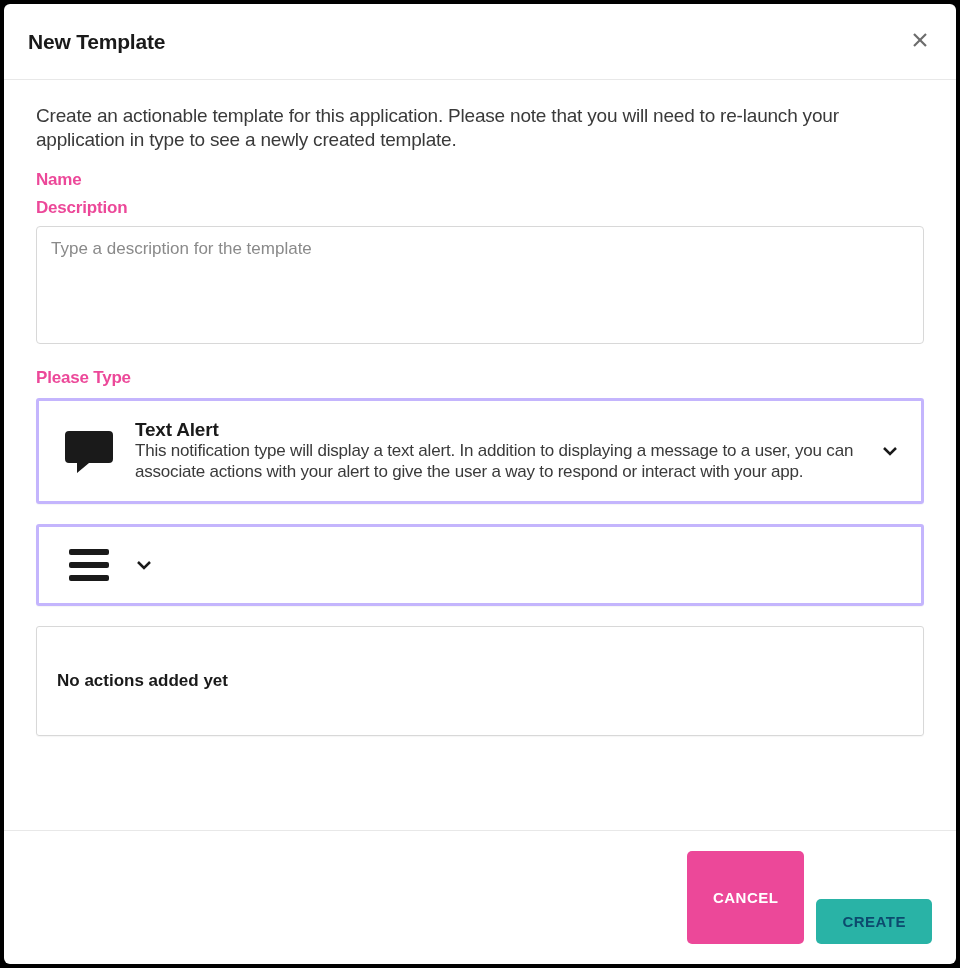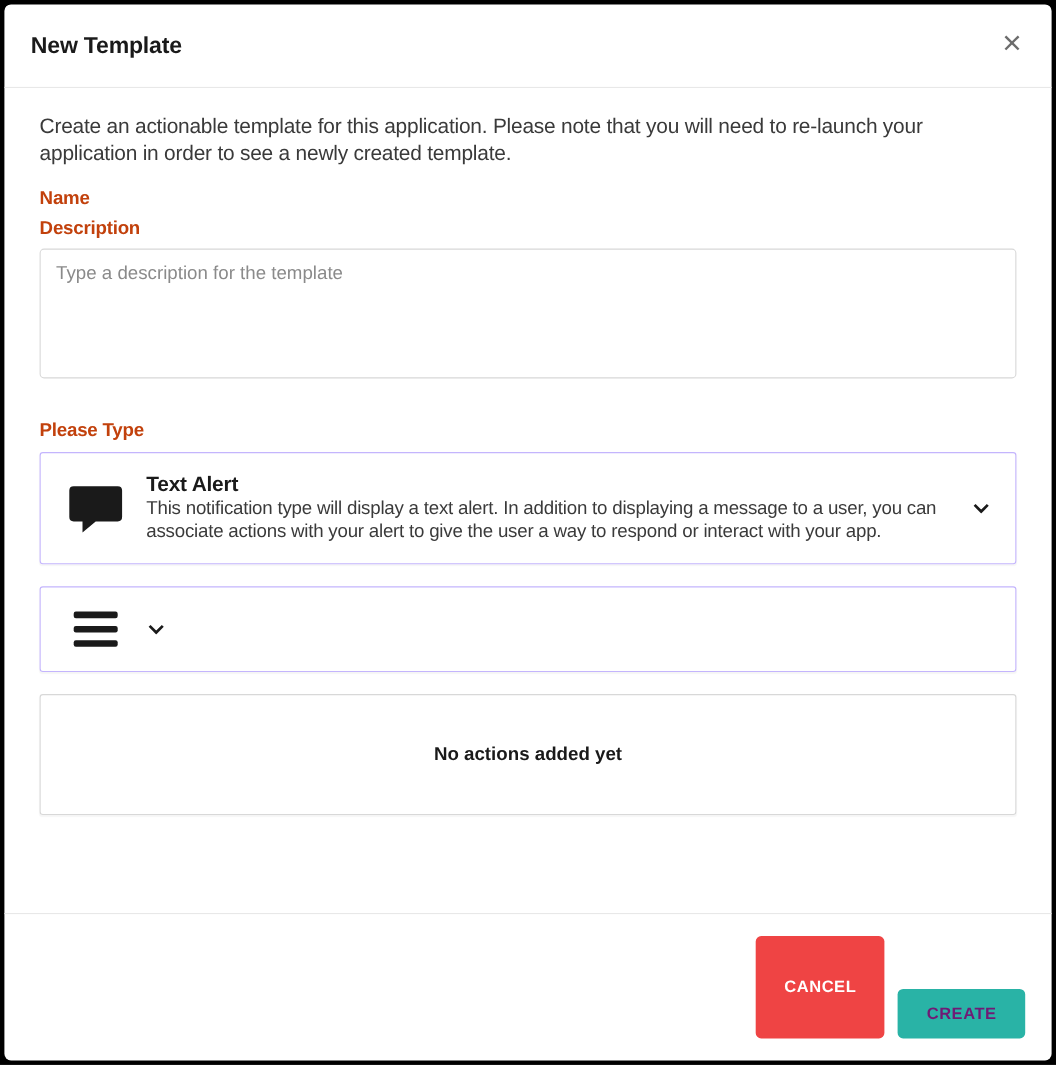--- a/index.html
+++ b/index.html
@@ -67,21 +67,21 @@
     .intro-text {
       font-size: 19px;
       color: #3a3a3a;
       line-height: 1.25;
       margin-bottom: 18px;
       letter-spacing: -0.2px;
     }
     .field-label {
       font-size: 17px;
       font-weight: 700;
-      color: #c2410c;
+      color: #ec4899;
       margin-bottom: 8px;
       display: block;
       letter-spacing: -0.2px;
     }
     .text-input {
       width: 100%;
       border: 1px solid #d8d8d8;
       border-radius: 4px;
       padding: 12px 14px;
       font-size: 17px;
@@ -95,27 +95,27 @@
     .textarea-input {
       width: 100%;
       border: 1px solid #d8d8d8;
       border-radius: 4px;
       padding: 12px 14px;
       font-size: 17px;
       color: #8b5cf6;
       font-family: inherit;
       resize: none;
       height: 118px;
-      margin-bottom: 32px;
+      margin-bottom: 20px;
     }
     .textarea-input::placeholder {
       color: #8a8a8a;
     }
     .selector-box {
-      border: 1px solid #c4b5fd;
+      border: 3px solid #c4b5fd;
       border-radius: 3px;
       padding: 18px 22px 18px 22px;
       display: flex;
       align-items: center;
       gap: 18px;
       cursor: pointer;
       margin-bottom: 20px;
       box-shadow: 0 1px 1px rgba(0,0,0,0.04);
     }
     .selector-icon {
@@ -146,21 +146,20 @@
       width: 18px;
       display: flex;
       align-items: center;
       justify-content: center;
       color: #1a1a1a;
     }
     .empty-box {
       border: 1px solid #d8d8d8;
       border-radius: 3px;
       padding: 44px 20px;
-      text-align: center;
       font-size: 17px;
       font-weight: 700;
       color: #1a1a1a;
       box-shadow: 0 1px 1px rgba(0,0,0,0.04);
     }
     .modal-footer {
       border-top: 1px solid #e8e8e8;
       padding: 20px 24px;
       display: flex;
       justify-content: flex-end;
@@ -169,26 +168,26 @@
     .btn {
       border: none;
       border-radius: 5px;
       padding: 14px 26px;
       font-size: 15px;
       font-weight: 700;
       letter-spacing: 0.5px;
       cursor: pointer;
     }
     .btn-cancel {
-      background: #ef4444;
+      background: #ec4899;
       color: #fff;
     }
     .btn-create {
       background: #29b3a6;
-      color: #701a75;
+      color: #0c4a6e;
       margin-top: 48px;
     }
     .section-margin {
       margin-bottom: 10px;
     }
   </style>
 </head>
 <body>
 
 <div class="modal-backdrop">
@@ -199,21 +198,21 @@
         <span>
           <svg viewBox="0 0 16 16" fill="none" stroke="currentColor" stroke-width="2.2">
             <line x1="2" y1="2" x2="14" y2="14"></line>
             <line x1="14" y1="2" x2="2" y2="14"></line>
           </svg>
         </span>
       </button>
     </div>
 
     <div class="modal-body">
-      <p class="intro-text">Create an actionable template for this application. Please note that you will need to re-launch your application in order to see a newly created template.</p>
+      <p class="intro-text">Create an actionable template for this application. Please note that you will need to re-launch your application in type to see a newly created template.</p>
 
       <label class="field-label">Name</label>
 
       <label class="field-label">Description</label>
       <textarea class="textarea-input" placeholder="Type a description for the template" style=""></textarea>
 
       <label class="field-label section-margin">Please Type</label>
       <div class="selector-box">
         <div class="selector-icon">
           <svg width="52" height="48" viewBox="0 0 52 48">

